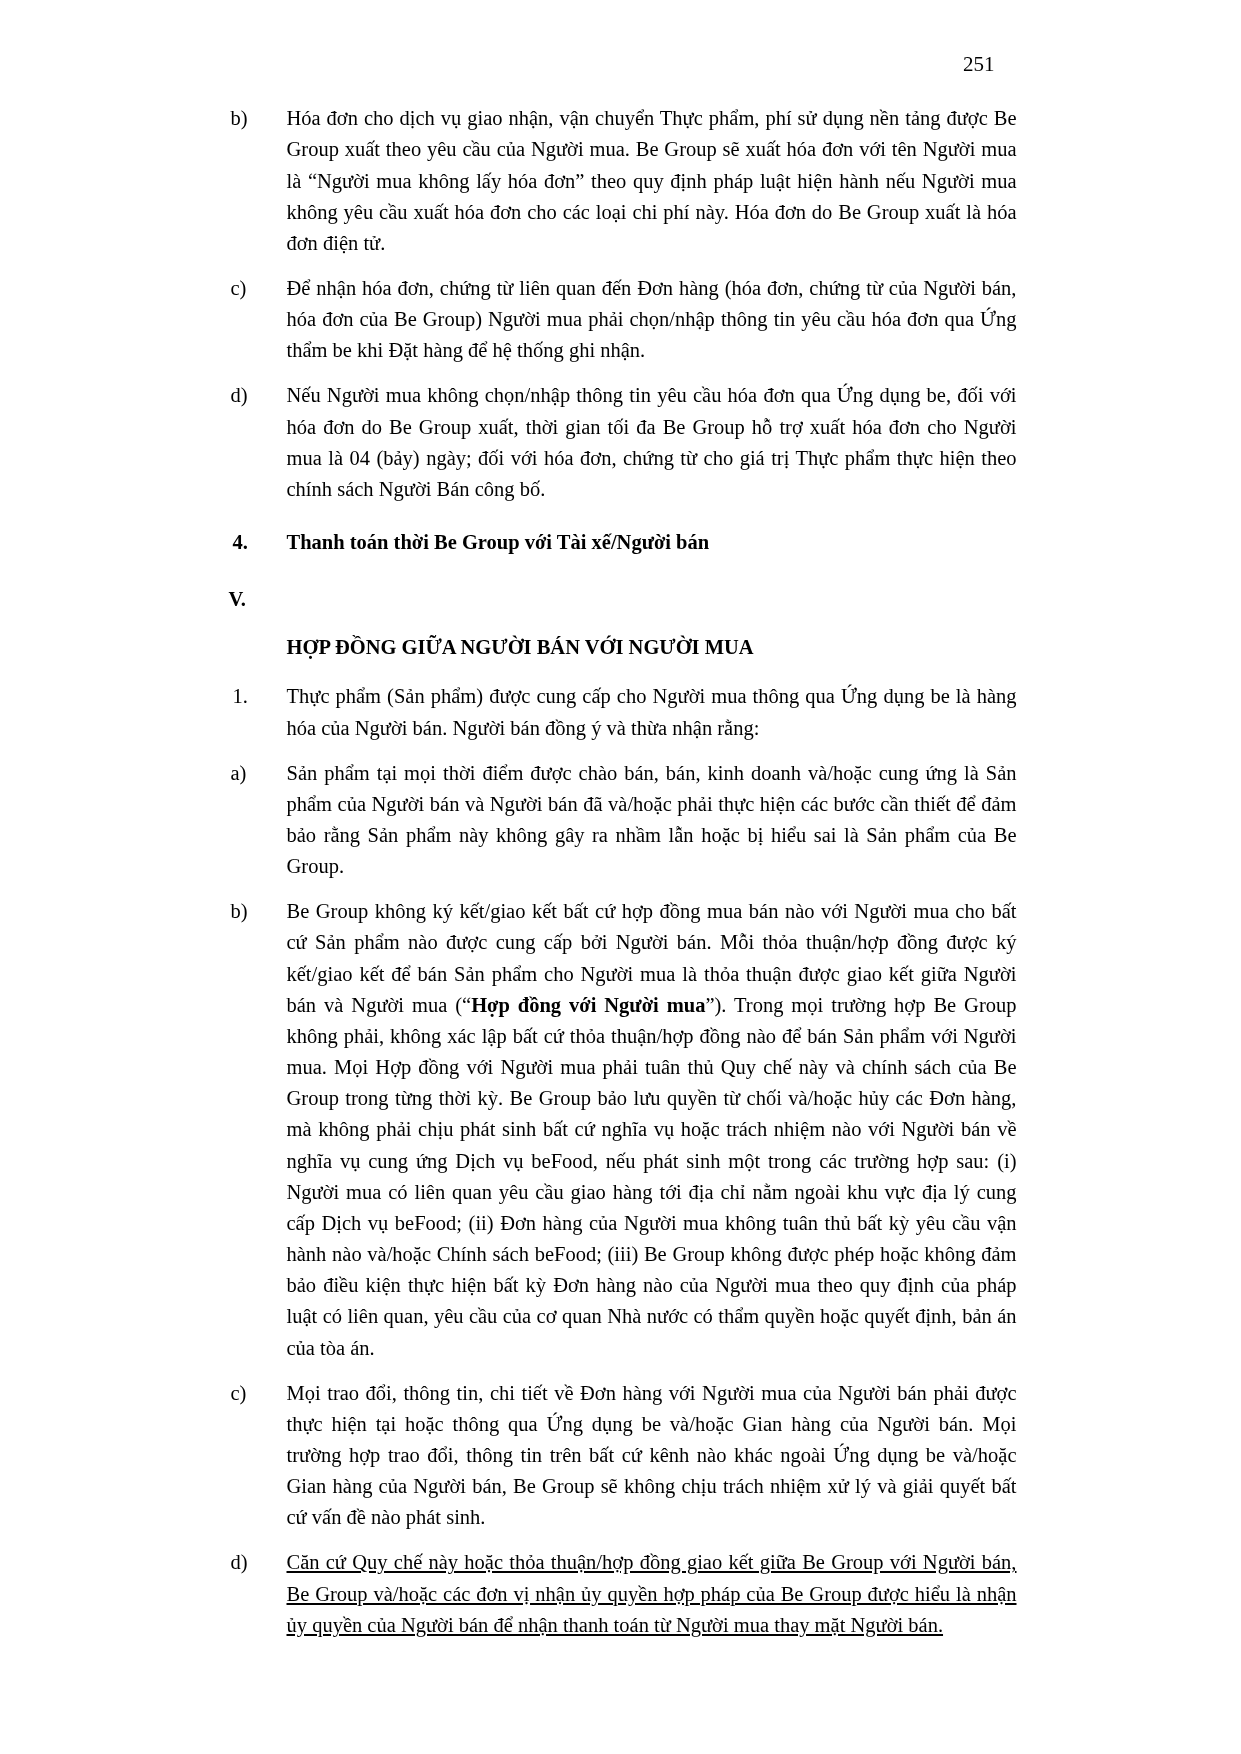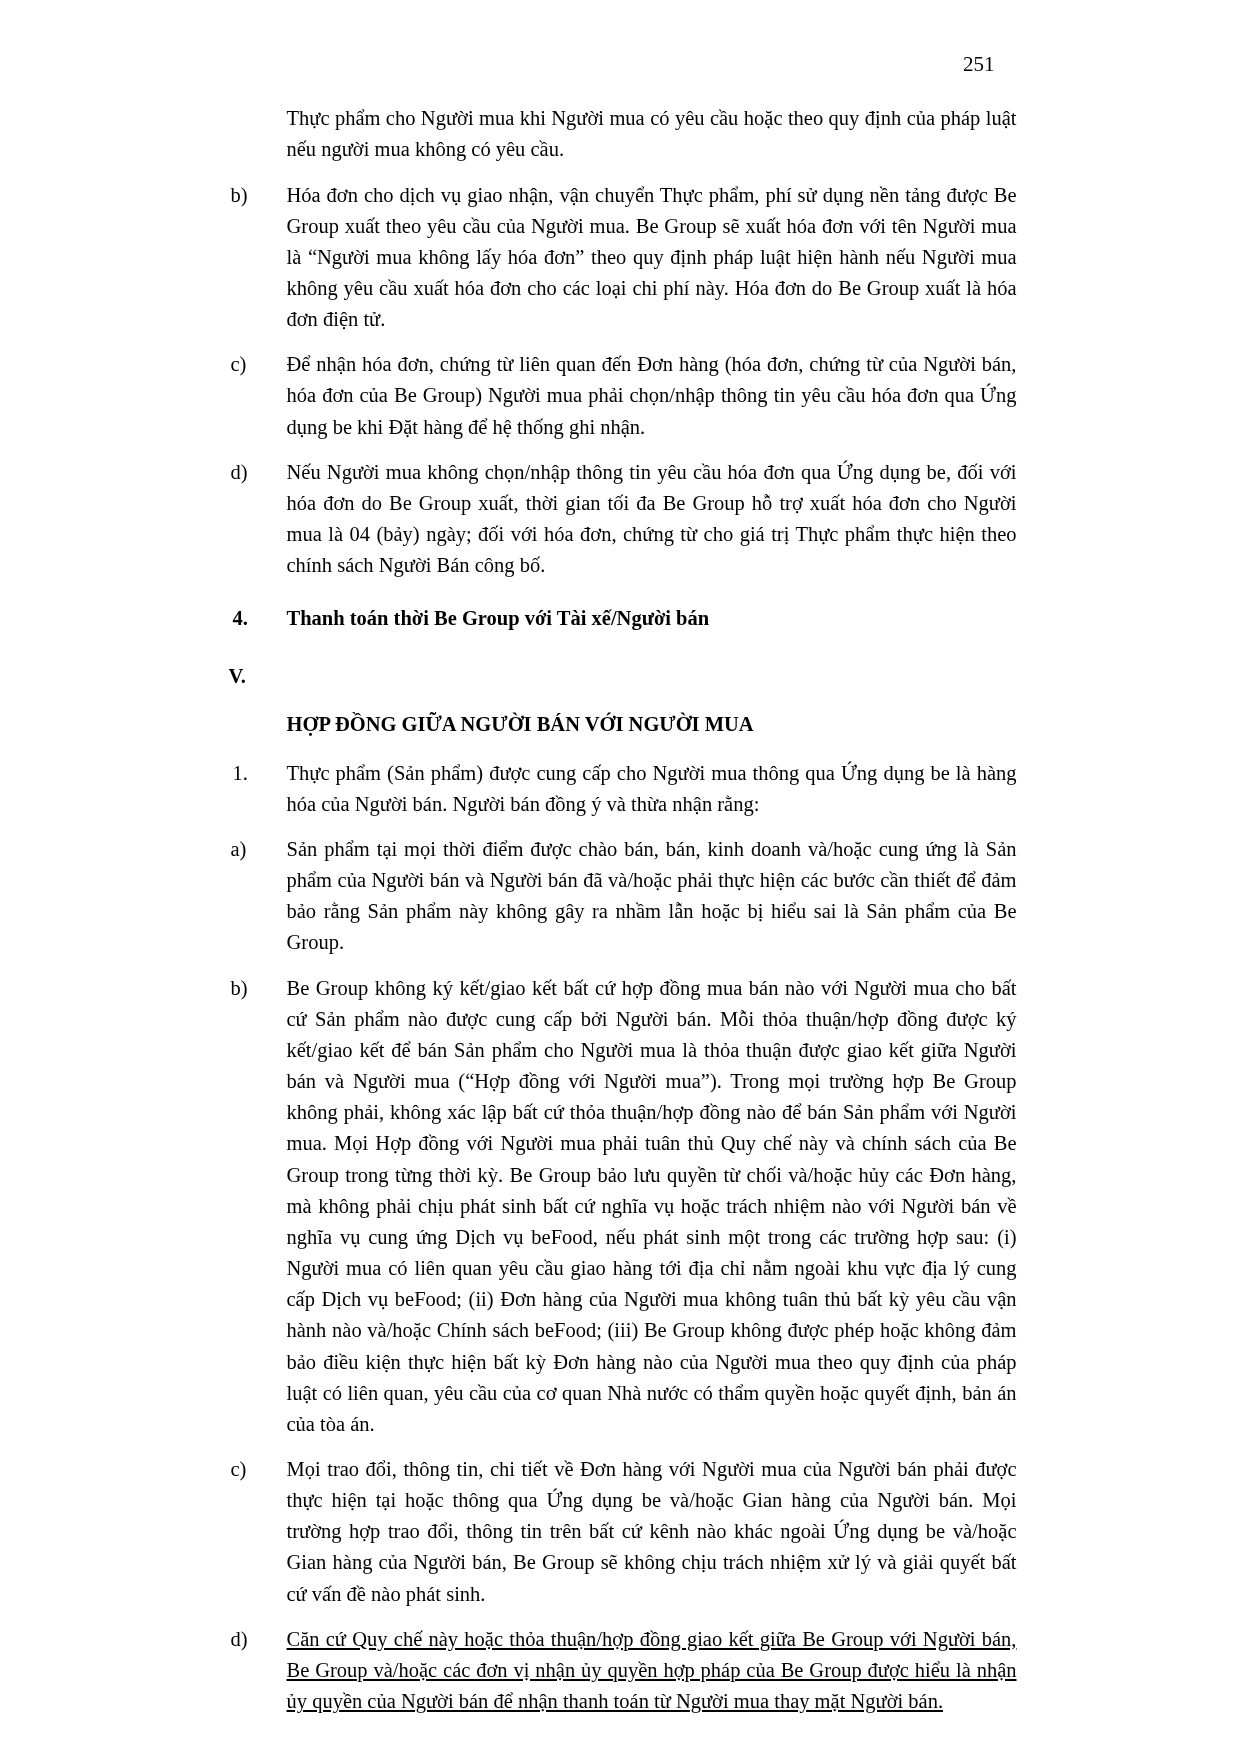--- a/index.html
+++ b/index.html
@@ -74,49 +74,46 @@
   }
   .roman-heading .text {
     flex: 1 1 auto;
     margin-top: 48px;
   }
   .sect-head {
     margin-top: 22px;
     margin-bottom: 16px;
   }
   b.inline {
-    font-weight: normal;
+    font-weight: bold;
     margin-top: 41px;
   }
   .last-justify {
     text-align: justify;
     text-decoration: underline;
   }
 </style>
 </head>
 <body>
 
 <div class="page">
 
   <div class="page-number">251</div>
 
   <div class="body">
 
-    <div class="para nomarker">
-      <div class="text">Thực phẩm cho Người mua khi Người mua có yêu cầu hoặc theo quy định của pháp luật nếu người mua không có yêu cầu.</div>
-    </div>
 
     <div class="para">
       <div class="marker">b)</div>
       <div class="text">Hóa đơn cho dịch vụ giao nhận, vận chuyển Thực phẩm, phí sử dụng nền tảng được Be Group xuất theo yêu cầu của Người mua. Be Group sẽ xuất hóa đơn với tên Người mua là “Người mua không lấy hóa đơn” theo quy định pháp luật hiện hành nếu Người mua không yêu cầu xuất hóa đơn cho các loại chi phí này. Hóa đơn do Be Group xuất là hóa đơn điện tử.</div>
     </div>
 
     <div class="para">
       <div class="marker">c)</div>
-      <div class="text">Để nhận hóa đơn, chứng từ liên quan đến Đơn hàng (hóa đơn, chứng từ của Người bán, hóa đơn của Be Group) Người mua phải chọn/nhập thông tin yêu cầu hóa đơn qua Ứng dụng be khi Đặt hàng để hệ thống ghi nhận.</div>
+      <div class="text">Để nhận hóa đơn, chứng từ liên quan đến Đơn hàng (hóa đơn, chứng từ của Người bán, hóa đơn của Be Group) Người mua phải chọn/nhập thông tin yêu cầu hóa đơn qua Ứng thẩm be khi Đặt hàng để hệ thống ghi nhận.</div>
     </div>
 
     <div class="para">
       <div class="marker">d)</div>
       <div class="text">Nếu Người mua không chọn/nhập thông tin yêu cầu hóa đơn qua Ứng dụng be, đối với hóa đơn do Be Group xuất, thời gian tối đa Be Group hỗ trợ xuất hóa đơn cho Người mua là 04 (bảy) ngày; đối với hóa đơn, chứng từ cho giá trị Thực phẩm thực hiện theo chính sách Người Bán công bố.</div>
     </div>
 
     <div class="para heading sect-head">
       <div class="marker num">4.</div>
       <div class="text">Thanh toán thời Be Group với Tài xế/Người bán</div>

